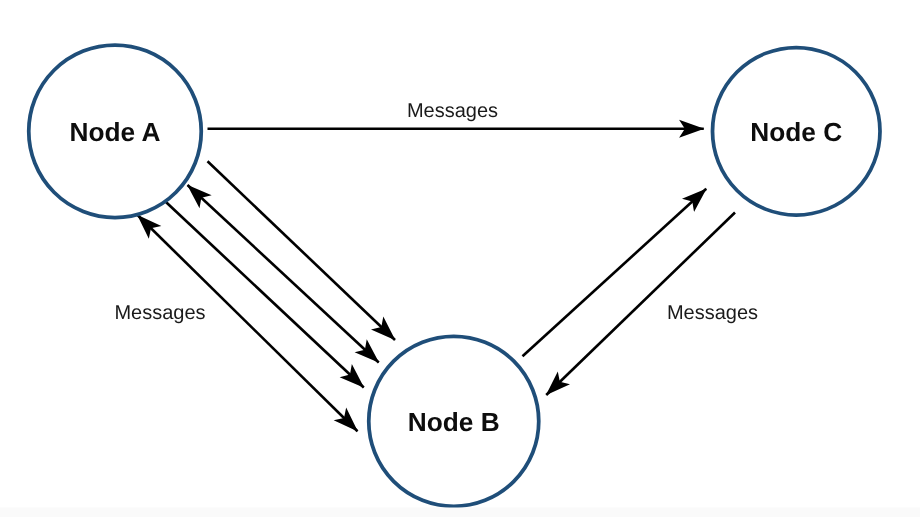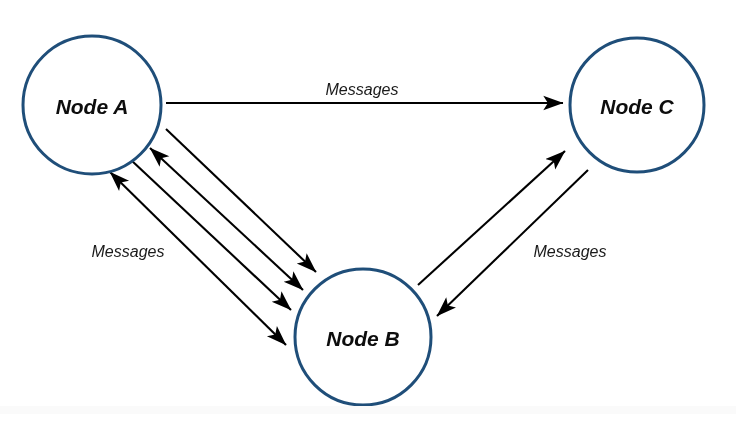--- a/index.html
+++ b/index.html
@@ -10,21 +10,20 @@
   }
   body {
     font-family: "Liberation Sans", sans-serif;
   }
   #diagram-root {
     position: relative;
     width: 736px;
     height: 414px;
     background: #ffffff;
     overflow: hidden;
-    font-style: italic;
   }
   #diagram-canvas {
     position: absolute;
     top: 0;
     left: 0;
     width: 736px;
     height: 425px;
     display: block;
   }
   .node-circle {

